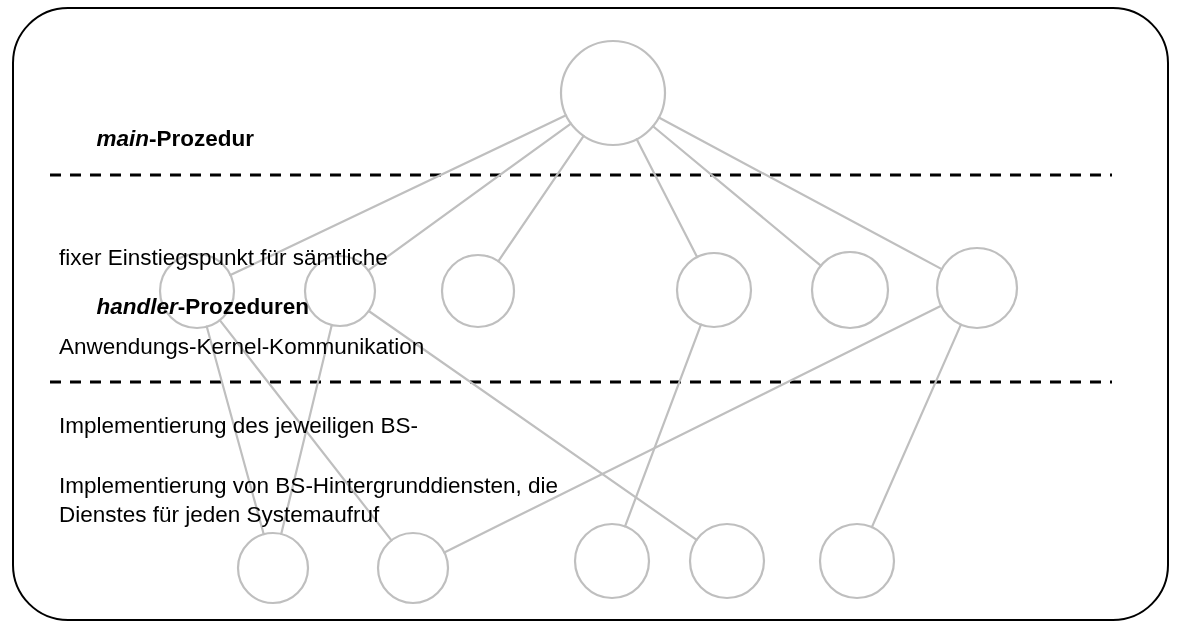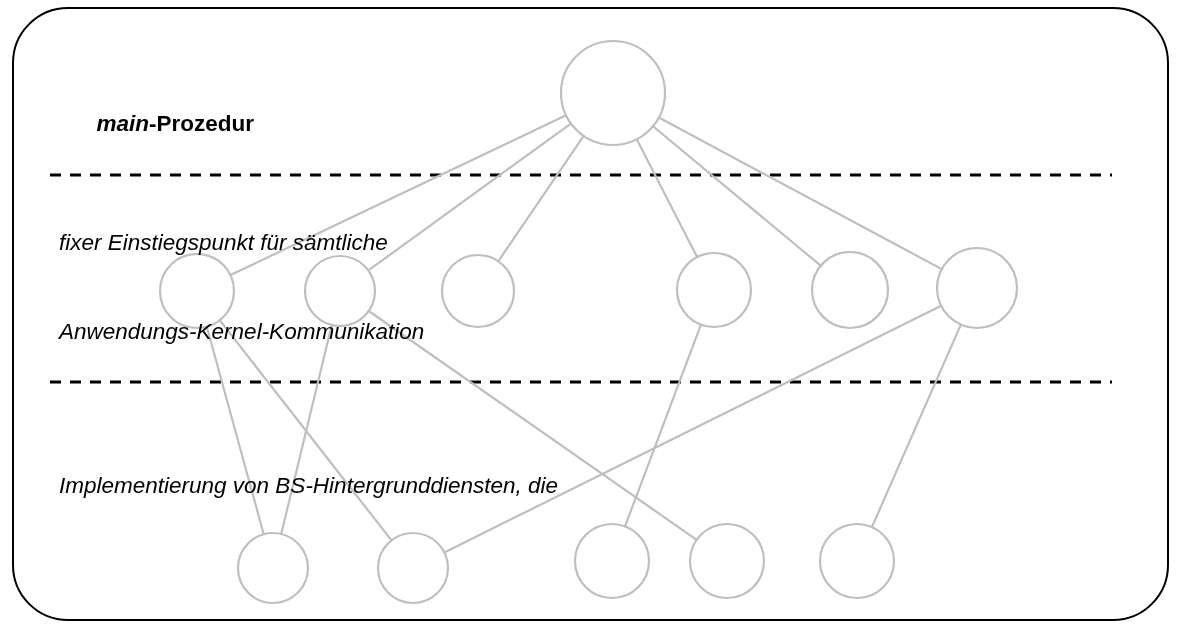--- a/index.html
+++ b/index.html
@@ -37,23 +37,22 @@
     line-height: 30px;
     display: block;
   }
   .block-title .term {
     font-style: italic;
     font-weight: bold;
   }
   .block-body {
     display: block;
     font-weight: normal;
-    font-style: italic;
   }
-  #main-text  { left: 59px;  top: 20px; }
+  #main-text  { left: 59px;  top: 35px; }
   #handler-text { left: 59px; top: 203px; }
   #utility-text { left: 59px; top: 412px; }
 </style>
 </head>
 <body>
 
 <div id="canvas">
 
   <svg id="diagram-svg" viewBox="0 0 1178 628">
     <g id="border-group">
@@ -95,20 +94,27 @@
   </svg>
 
   <div class="text-block" id="main-text">
     <span class="block-title">
       <span class="term">main</span><span>-Prozedur</span>
     </span>
     <span class="block-body">fixer Einstiegspunkt für sämtliche</span>
     <span class="block-body">Anwendungs-Kernel-Kommunikation</span>
   </div>
 
+  <div class="text-block" id="handler-text">
+    <span class="block-title">
+      <span class="term">handler</span><span>-Prozeduren</span>
+    </span>
+    <span class="block-body">Implementierung des jeweiligen BS-</span>
+    <span class="block-body">Dienstes für jeden Systemaufruf</span>
+  </div>
 
   <div class="text-block" id="utility-text">
     <span class="block-body">Implementierung von BS-Hintergrunddiensten, die</span>
     
     
   </div>
 
 </div>
 
 </body></html>

